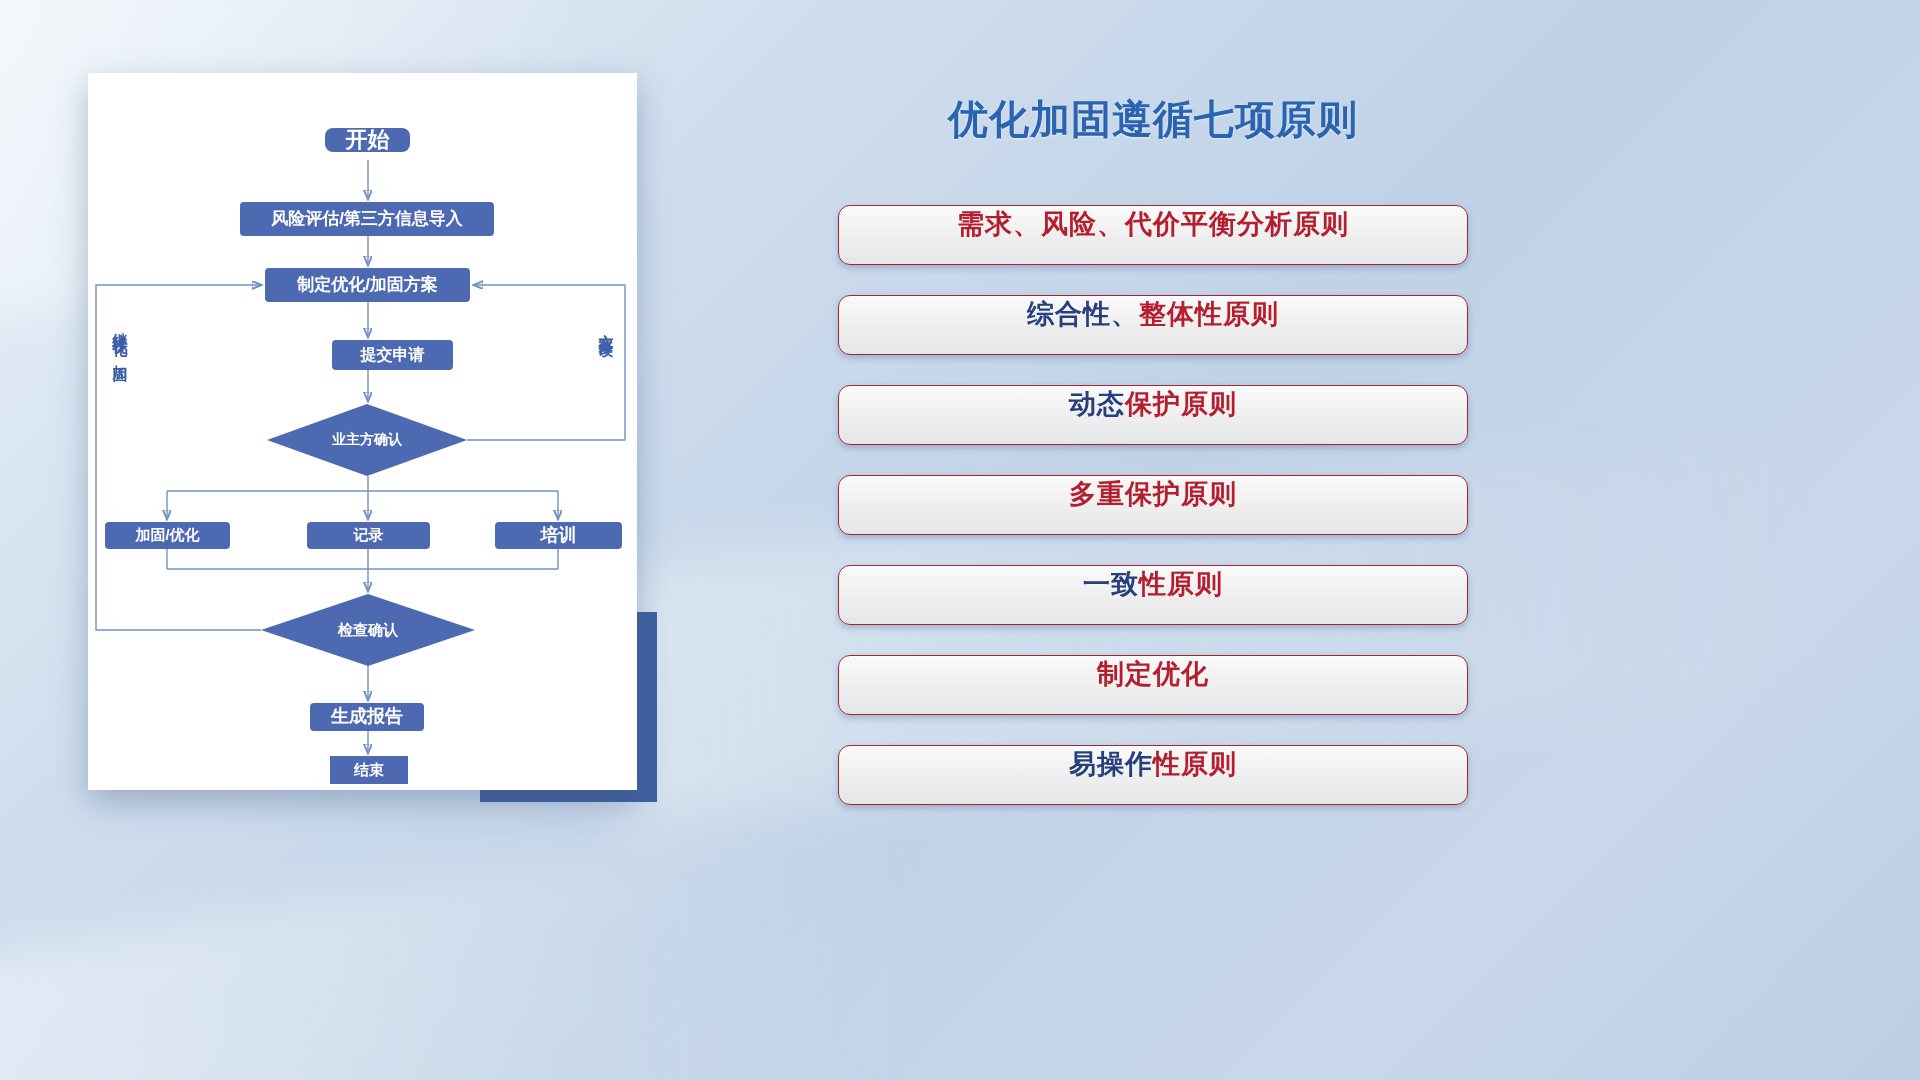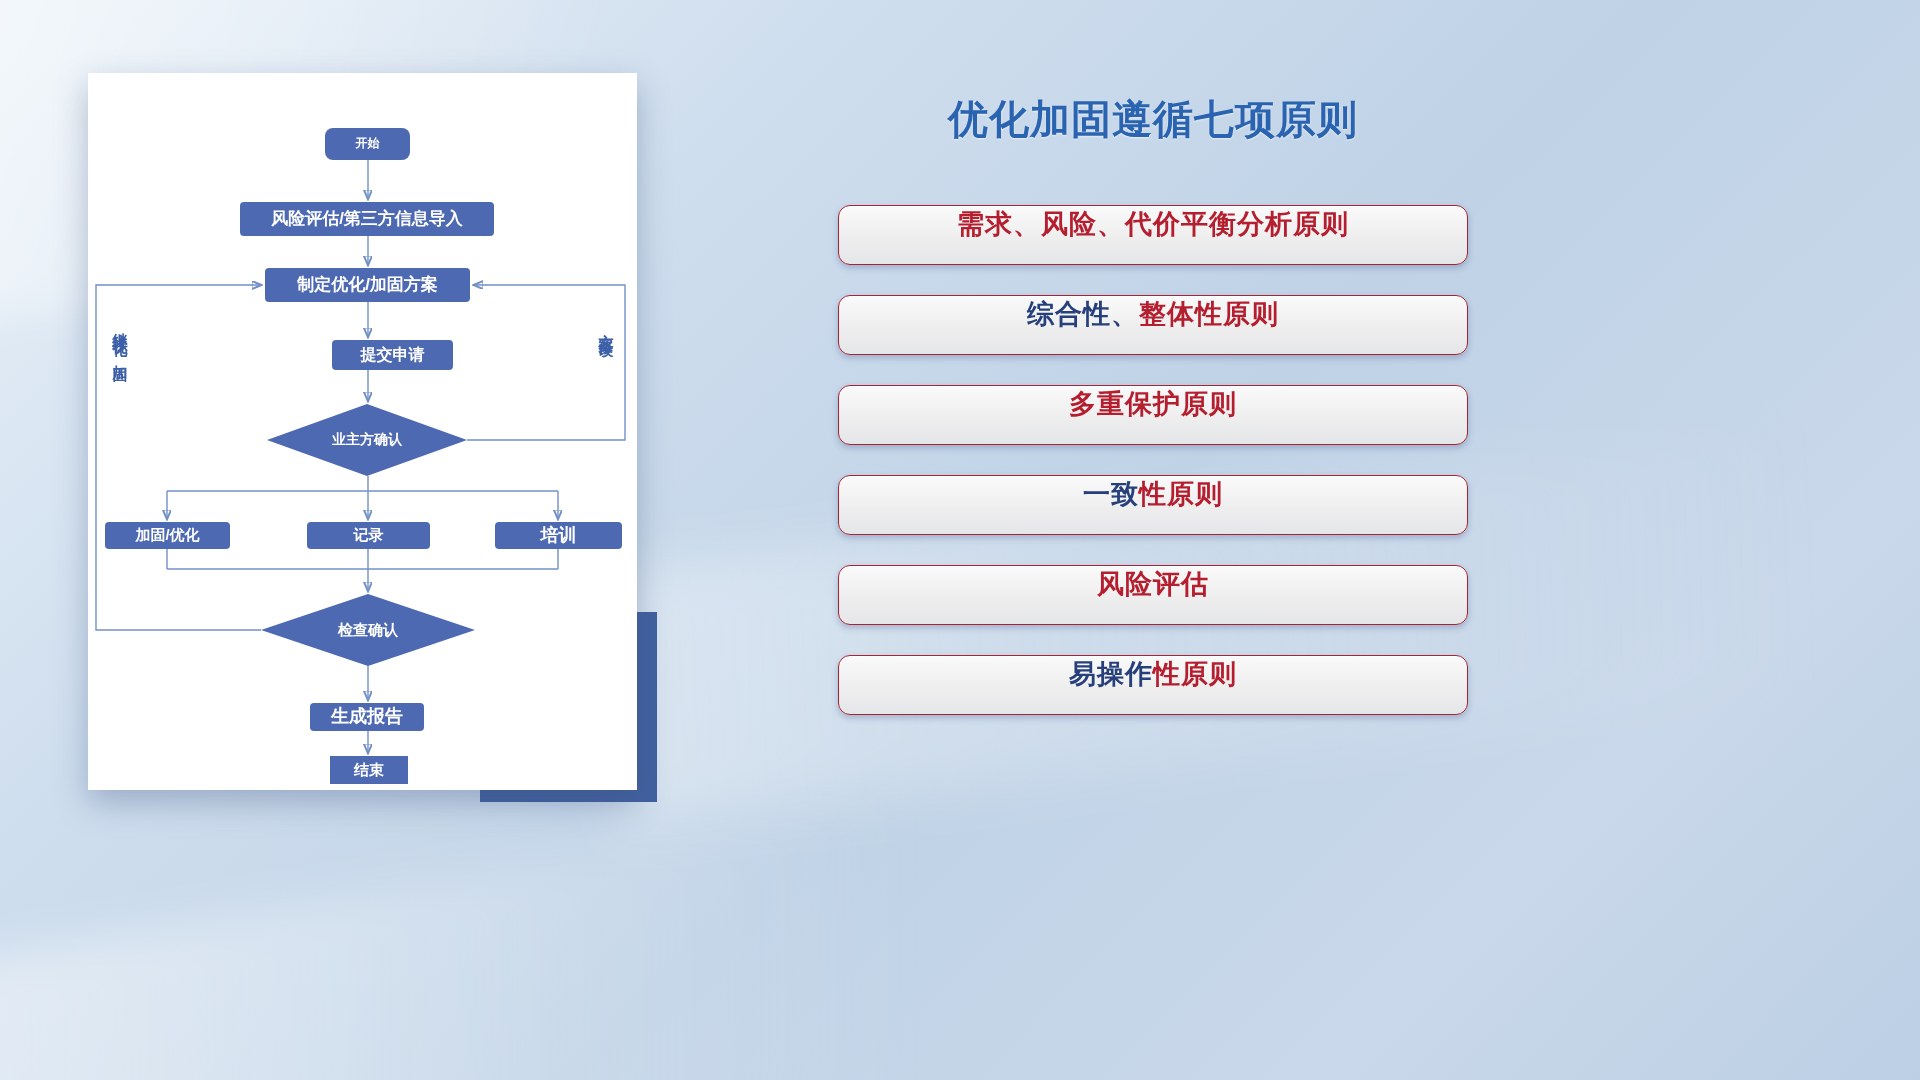--- a/index.html
+++ b/index.html
@@ -36,21 +36,21 @@
   .flow-card{
     position:absolute;left:88px;top:73px;width:549px;height:717px;
     background:#ffffff;
     box-shadow:0 12px 30px rgba(60,80,130,.35);
   }
   .node{
     position:absolute;display:flex;align-items:center;justify-content:center;
     background:var(--node-blue);color:#fff;font-weight:bold;
     border-radius:4px;text-align:center;line-height:1.1;
   }
-  .n-start   {left:237px;top:55px; width:85px; height:32px;font-size:12px;border-radius:8px;}
+  .n-start   {left:237px;top:55px; width:85px; height:24px;font-size:22px;border-radius:8px;}
   .n-risk    {left:152px;top:129px;width:254px;height:34px;font-size:17px;}
   .n-plan    {left:177px;top:195px;width:205px;height:34px;font-size:17px;}
   .n-submit  {left:236px;top:267px;width:121px;height:30px;font-size:16px;margin-left:8px;}
   .n-owner   {left:179px;top:331px;width:200px;height:72px;font-size:14px;
               clip-path:polygon(50% 0,100% 50%,50% 100%,0 50%);border-radius:0;}
   .n-reinf   {left:17px; top:449px;width:125px;height:27px;font-size:15px;}
   .n-record  {left:219px;top:449px;width:123px;height:27px;font-size:15px;}
   .n-train   {left:407px;top:449px;width:127px;height:27px;font-size:18px;}
   .n-check   {left:173px;top:521px;width:214px;height:72px;font-size:15px;
               clip-path:polygon(50% 0,100% 50%,50% 100%,0 50%);border-radius:0;}
@@ -145,28 +145,32 @@
 
   <div class="pill">
     <span class="seg-blue"></span>
       <span class="seg-red">需求、风险、代价平衡分析原则</span>
   </div>
   <div class="pill">
     <span class="seg-blue">综合性、</span>
       <span class="seg-red">整体性原则</span>
   </div>
   <div class="pill">
+    <span class="seg-blue">动态</span>
+      <span class="seg-red">保护原则</span>
+  </div>
+  <div class="pill">
     <span class="seg-blue"></span>
       <span class="seg-red">多重保护原则</span>
   </div>
   <div class="pill">
     <span class="seg-blue">一致</span>
       <span class="seg-red">性原则</span>
   </div>
   <div class="pill">
     <span class="seg-blue"></span>
-      <span class="seg-red">风险评估</span>
+      <span class="seg-red">制定优化</span>
   </div>
   <div class="pill">
     <span class="seg-blue">易操作</span>
       <span class="seg-red">性原则</span>
   </div>
 </div>
 
 </body></html>

